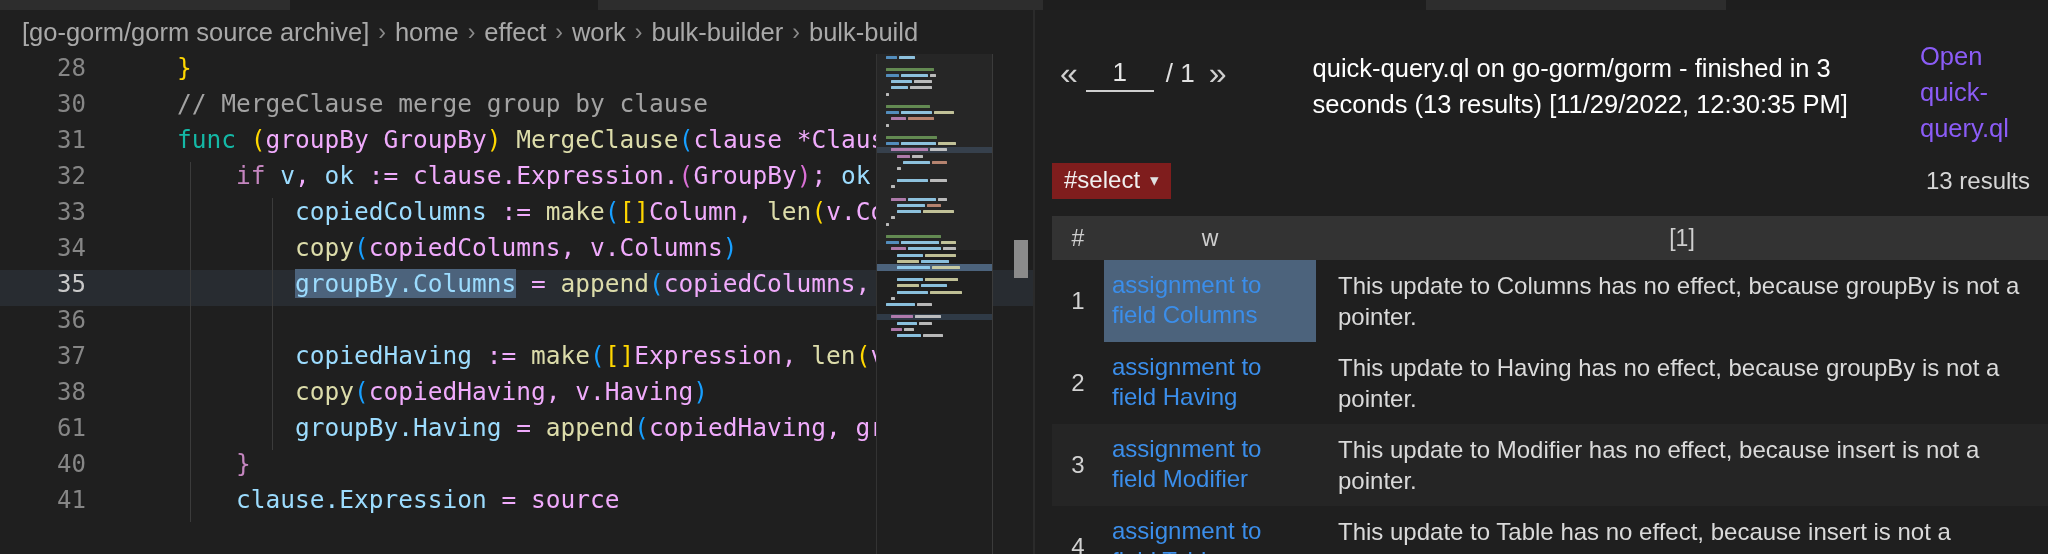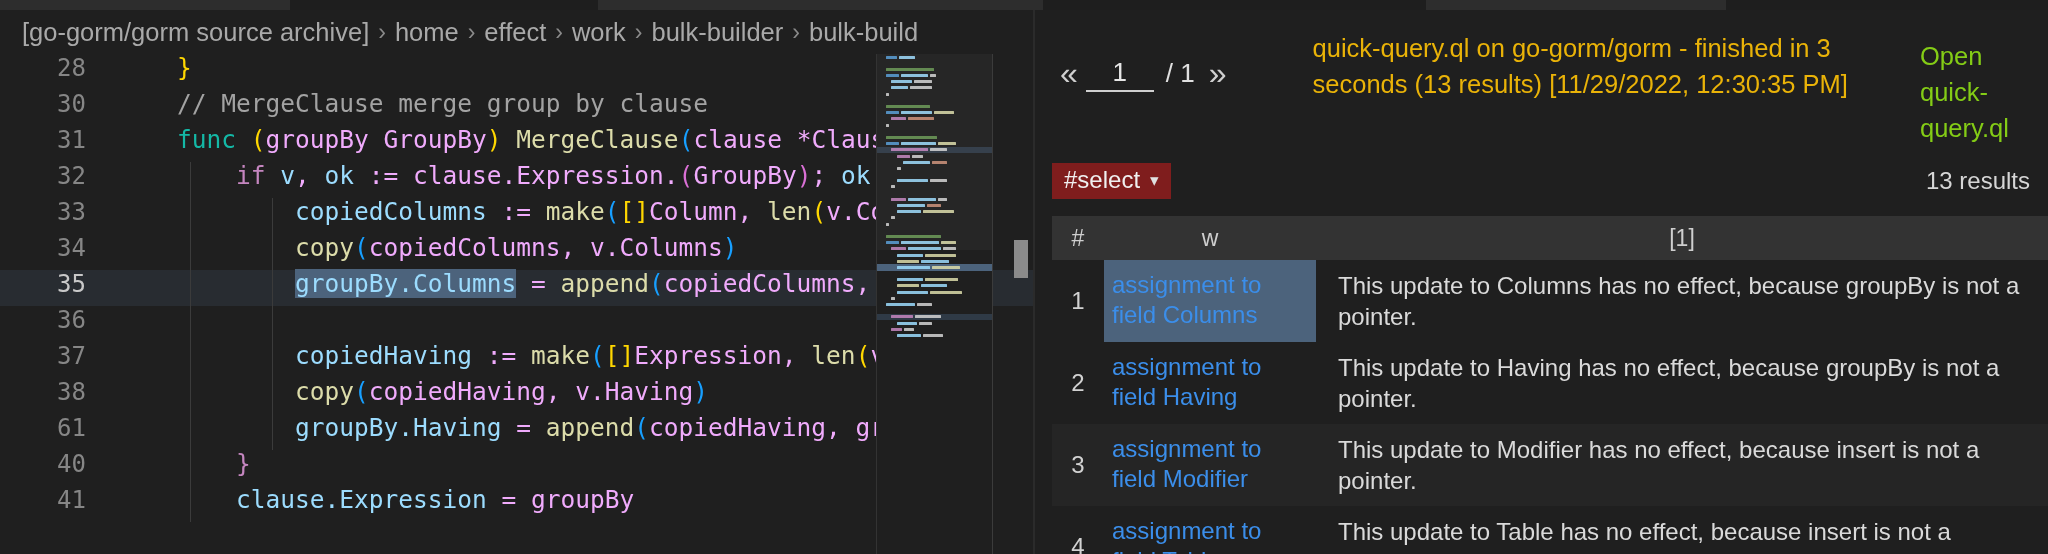--- a/index.html
+++ b/index.html
@@ -98,26 +98,26 @@
   }
   #pager .chev { font-size:32px; color:#cfcfcf; padding:0 8px; cursor:pointer; line-height:1; }
   #pager .pagebox {
     width:68px; height:38px; border:none; border-bottom:2px solid #cfcfcf;
     background:transparent; color:#e6e6e6; font-size:26px; text-align:center;
     font-family:"Liberation Sans", sans-serif; outline:none;
   }
   #pager .total { font-size:26px; color:#e0e0e0; margin:0 6px 0 12px; }
 
   #res-title {
-    flex:1 1 auto; margin-left:78px; margin-top:2px;
-    font-size:25.5px; line-height:36px; color:#eab308; max-width:600px;
+    flex:1 1 auto; margin-left:78px; margin-top:22px;
+    font-size:25.5px; line-height:36px; color:#ffffff; max-width:600px;
   }
   #openlink {
     flex:0 0 auto; width:110px; margin-top:10px; margin-left:18px;
-    font-size:25.5px; line-height:36px; color:#84cc16; cursor:pointer;
+    font-size:25.5px; line-height:36px; color:#8b5cf6; cursor:pointer;
   }
 
   #res-toolbar {
     position:absolute; left:0; top:148px; width:1014px; height:46px;
     display:flex; align-items:center; padding:0 18px;
   }
   #selectchip {
     background:#7f1d1d; color:#f0f0f0; font-size:24px;
     padding:3px 12px 5px 12px; display:flex; align-items:center; gap:10px; cursor:pointer;
   }
@@ -181,21 +181,21 @@
       <div class="codeline"><span class="gut">31</span><span class="code"><span class="t-pln">    </span><span class="t-kw">func</span><span class="t-pln"> </span><span class="t-par">(</span><span class="t-pln">groupBy GroupBy</span><span class="t-par">)</span><span class="t-pln"> </span><span class="t-fn">MergeClause</span><span class="t-par2">(</span><span class="t-pln">clause </span><span class="t-pln">*</span><span class="t-pln">Clause</span><span class="t-par2">)</span><span class="t-pln"> </span><span class="t-par">{</span></span></div>
       <div class="codeline"><span class="guide g1"></span><span class="gut">32</span><span class="code"><span class="t-pln">        </span><span class="t-kw2">if</span><span class="t-pln"> </span><span class="t-var">v</span><span class="t-pln">, </span><span class="t-var">ok</span><span class="t-pln"> := clause.Expression.</span><span class="t-par3">(</span><span class="t-pln">GroupBy</span><span class="t-par3">)</span><span class="t-pln">; </span><span class="t-var">ok</span><span class="t-pln"> </span><span class="t-pln">{</span></span></div>
       <div class="codeline"><span class="guide g1"></span><span class="guide g2"></span><span class="gut">33</span><span class="code"><span class="t-pln">            </span><span class="t-var">copiedColumns</span><span class="t-pln"> := </span><span class="t-fn">make</span><span class="t-par2">(</span><span class="t-par">[]</span><span class="t-pln">Column, </span><span class="t-fn">len</span><span class="t-par">(</span><span class="t-pln">v.Columns</span></span></div>
       <div class="codeline"><span class="guide g1"></span><span class="guide g2"></span><span class="gut">34</span><span class="code"><span class="t-pln">            </span><span class="t-fn">copy</span><span class="t-par2">(</span><span class="t-pln">copiedColumns, v.Columns</span><span class="t-par2">)</span></span></div>
       <div class="codeline hl"><span class="guide g1"></span><span class="guide g2"></span><span class="gut">35</span><span class="code"><span class="t-pln">            </span><span class="t-var sel">groupBy.Columns</span><span class="t-pln"> = </span><span class="t-fn">append</span><span class="t-par2">(</span><span class="t-pln">copiedColumns, group</span></span></div>
       <div class="codeline"><span class="guide g1"></span><span class="guide g2"></span><span class="gut">36</span><span class="code"></span></div>
       <div class="codeline"><span class="guide g1"></span><span class="guide g2"></span><span class="gut">37</span><span class="code"><span class="t-pln">            </span><span class="t-var">copiedHaving</span><span class="t-pln"> := </span><span class="t-fn">make</span><span class="t-par2">(</span><span class="t-par">[]</span><span class="t-pln">Expression, </span><span class="t-fn">len</span><span class="t-par">(</span><span class="t-pln">v.Havi</span></span></div>
       <div class="codeline"><span class="guide g1"></span><span class="guide g2"></span><span class="gut">38</span><span class="code"><span class="t-pln">            </span><span class="t-fn">copy</span><span class="t-par2">(</span><span class="t-pln">copiedHaving, v.Having</span><span class="t-par2">)</span></span></div>
       <div class="codeline"><span class="guide g1"></span><span class="guide g2"></span><span class="gut">61</span><span class="code"><span class="t-pln">            </span><span class="t-var">groupBy.Having</span><span class="t-pln"> = </span><span class="t-fn">append</span><span class="t-par2">(</span><span class="t-pln">copiedHaving, groupBy</span></span></div>
       <div class="codeline"><span class="guide g1"></span><span class="gut">40</span><span class="code"><span class="t-pln">        </span><span class="t-kw2">}</span></span></div>
-      <div class="codeline"><span class="guide g1"></span><span class="gut">41</span><span class="code"><span class="t-pln">        </span><span class="t-var">clause.Expression</span><span class="t-pln"> = groupBy</span></span></div>
+      <div class="codeline"><span class="guide g1"></span><span class="gut">41</span><span class="code"><span class="t-pln">        </span><span class="t-var">clause.Expression</span><span class="t-pln"> = source</span></span></div>
     </div>
 
   <div id="mmdivider2"></div>
   <div id="minimap">
       <div class="mmline"><span class="mm-ind" style="width: 2.8px;"></span><i style="width: 11.04px; background: rgb(86, 156, 214);"></i><i style="width: 16.56px; background: rgb(156, 220, 254);"></i></div>
       <div class="mmline"></div>
       <div class="mmline"><span class="mm-ind" style="width: 2.8px;"></span><i style="width: 47.84px; background: rgb(106, 153, 85);"></i></div>
       <div class="mmline"><span class="mm-ind" style="width: 2.8px;"></span><i style="width: 12.88px; background: rgb(86, 156, 214);"></i><i style="width: 27.6px; background: rgb(156, 220, 254);"></i><i style="width: 5.52px; background: rgb(212, 212, 212);"></i></div>
       <div class="mmline"><span class="mm-ind" style="width: 8.4px;"></span><i style="width: 20.24px; background: rgb(156, 220, 254);"></i><i style="width: 18.4px; background: rgb(212, 212, 212);"></i></div>
       <div class="mmline"><span class="mm-ind" style="width: 8.4px;"></span><i style="width: 16.56px; background: rgb(156, 220, 254);"></i><i style="width: 22.08px; background: rgb(212, 212, 212);"></i></div>

